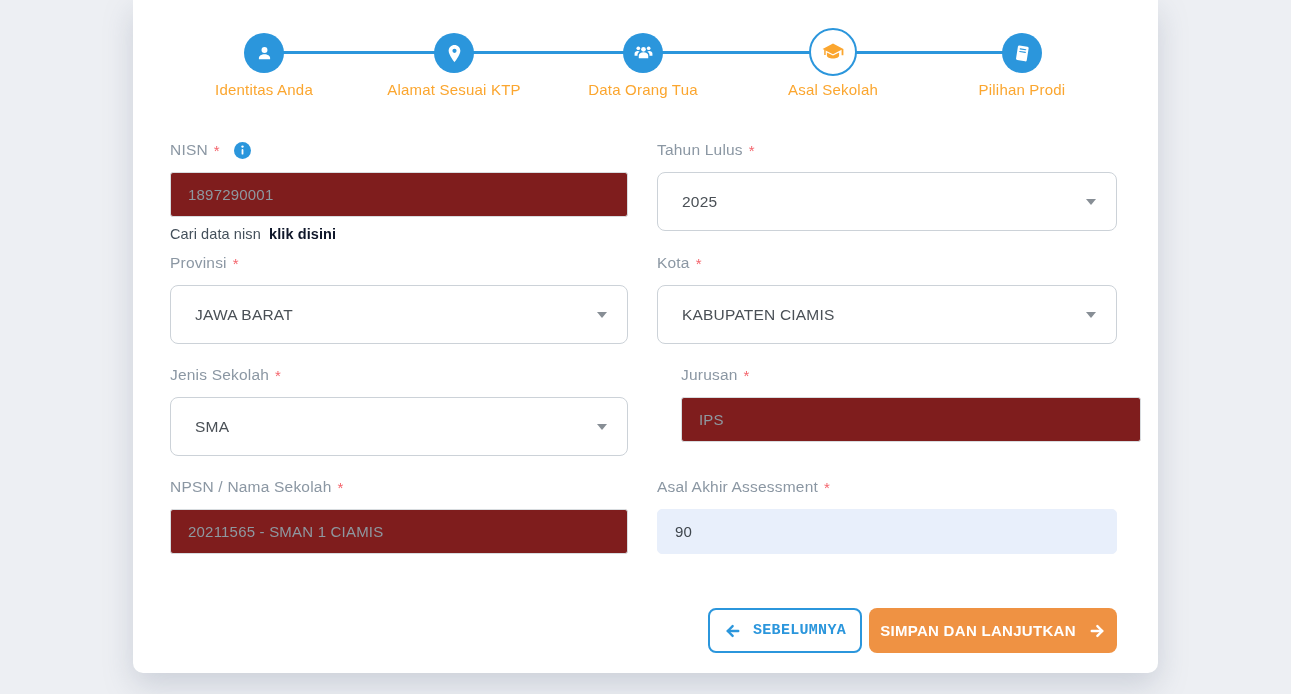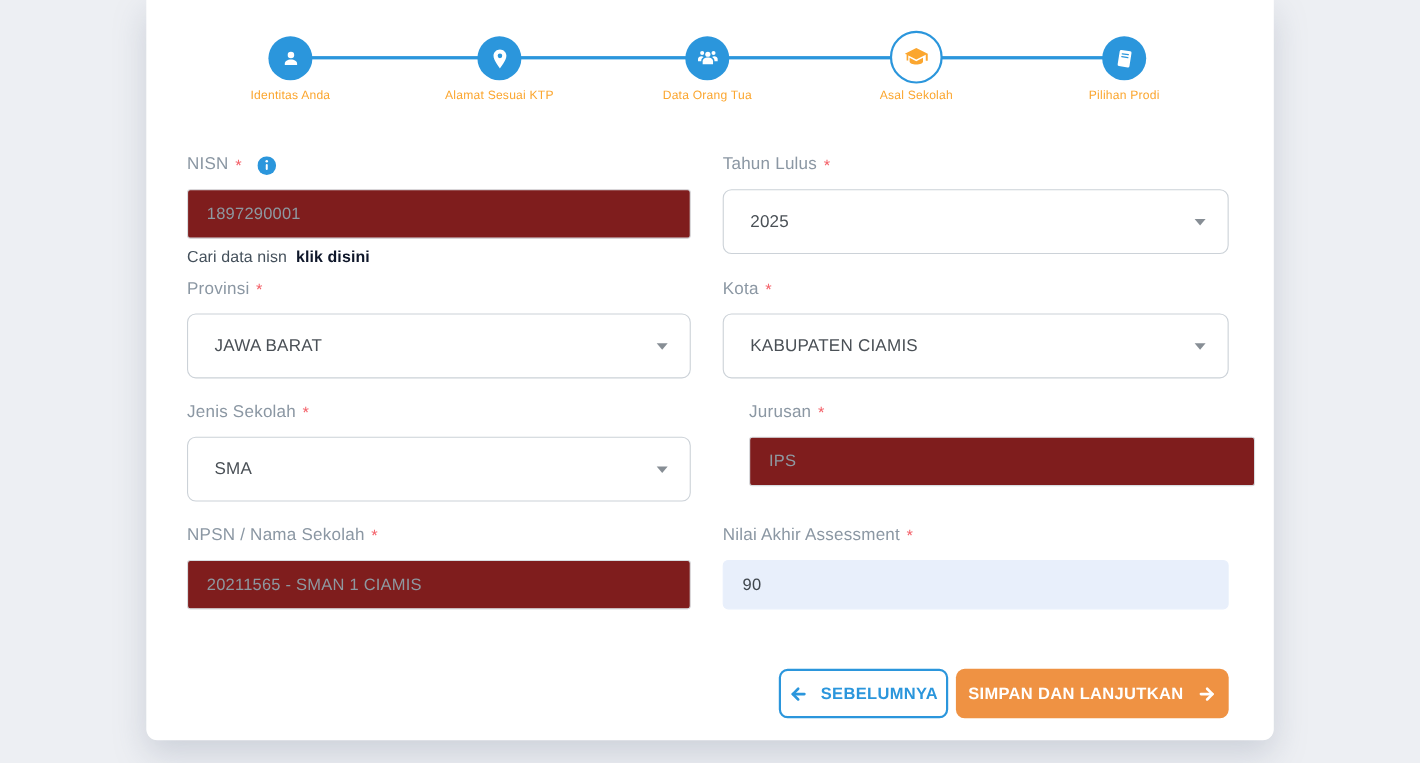--- a/index.html
+++ b/index.html
@@ -16,21 +16,21 @@
     background:#2b96dc; z-index:0; }
   .step { position:absolute; top:0; width:190px; height:100px; z-index:1; }
   .step-circle { position:absolute; left:50%; transform:translateX(-50%);
     border-radius:50%; display:flex; align-items:center; justify-content:center; }
   .step-circle.done { top:33px; width:40px; height:40px; background:#2b96dc; color:#ffffff; }
   .step-circle.active { top:28px; width:48px; height:48px; background:#ffffff;
     border:2px solid #2b96dc; color:#fba62f; }
   .step-circle svg { width:21px; height:21px; }
   .step-circle.active svg { width:24px; height:24px; }
   .step-label { position:absolute; top:81px; left:0; width:100%; text-align:center;
-    color:#fba62f; font-size:11px; font-weight:500; letter-spacing:0.2px; }
+    color:#fba62f; font-size:15px; font-weight:500; letter-spacing:0.2px; }
 
   
   .field { position:absolute; }
   .flabel { display:flex; align-items:flex-end; gap:5px; color:#8b97a3; font-size:15.5px;
     letter-spacing:0.2px; margin-bottom:13px; height:22px; }
   .req { color:#f4646c; font-size:15px; margin-left:1px; }
   .info-icon { width:17px; height:17px; margin-left:9px; cursor:pointer; display:inline-block; }
   .text-input { width:100%; height:45px; border:1px solid #d8dcdf; border-radius:3px;
     padding:0 17px; font-size:15px; color:#8e98a0; background:#7f1d1d; outline:none;
     font-family:"Liberation Sans", sans-serif; letter-spacing:0.2px; }
@@ -44,21 +44,21 @@
     border-right:5px solid transparent; border-top:6px solid #878e95; margin-left:8px; }
   .helper { margin-top:9px; font-size:14.5px; color:#44505b; letter-spacing:0.1px; }
   .helper a { color:#0f172a; font-weight:bold; text-decoration:none; cursor:pointer; margin-left:4px; }
 
   
   .actions { position:absolute; top:608px; left:0; width:984px; height:45px;
     display:flex; justify-content:flex-end; gap:7px; }
   .btn { height:45px; border-radius:8px; display:flex; align-items:center;
     justify-content:center; font-size:15px; font-weight:bold; letter-spacing:0.3px;
     cursor:pointer; font-family:"Liberation Sans", sans-serif; }
-  .btn-prev { width:154px; background:#ffffff; border:2px solid #2b96dc; color:#2b96dc; gap:11px; }
+  .btn-prev { width:154px; background:#ffffff; border:2px solid #2b96dc; color:#2b96dc; gap:11px;font-family:Liberation Mono, monospace; }
   .btn-next { width:248px; background:#ef9243; border:none; color:#ffffff; gap:12px; }
   .btn svg { width:18px; height:18px; }
 </style>
 </head>
 <body>
 
 <div class="page">
   <div class="card">
 
     <div class="stepper">
@@ -195,21 +195,21 @@
     <div class="field" style="left:37px; top:474px; width:458px">
       <div class="flabel">
         <span>NPSN / Nama Sekolah</span>
         <span class="req">*</span>
       </div>
       <input class="text-input" type="text" value="20211565 - SMAN 1 CIAMIS" style="">
     </div>
 
     <div class="field" style="left:524px; top:474px; width:460px">
       <div class="flabel">
-        <span>Nilai Akhir Assessment</span>
+        <span>Asal Akhir Assessment</span>
         <span class="req">*</span>
       </div>
       <input class="text-input readonly" type="text" readonly="" value="90" style="">
     </div>
 
     <div class="actions">
       <button class="btn btn-prev">
         <svg viewBox="0 0 24 24" fill="none" stroke="currentColor" stroke-width="3.2" stroke-linecap="round" stroke-linejoin="round">
             <path d="M19 12H5"></path>
             <path d="M11.5 18.5 5 12l6.5-6.5"></path>

